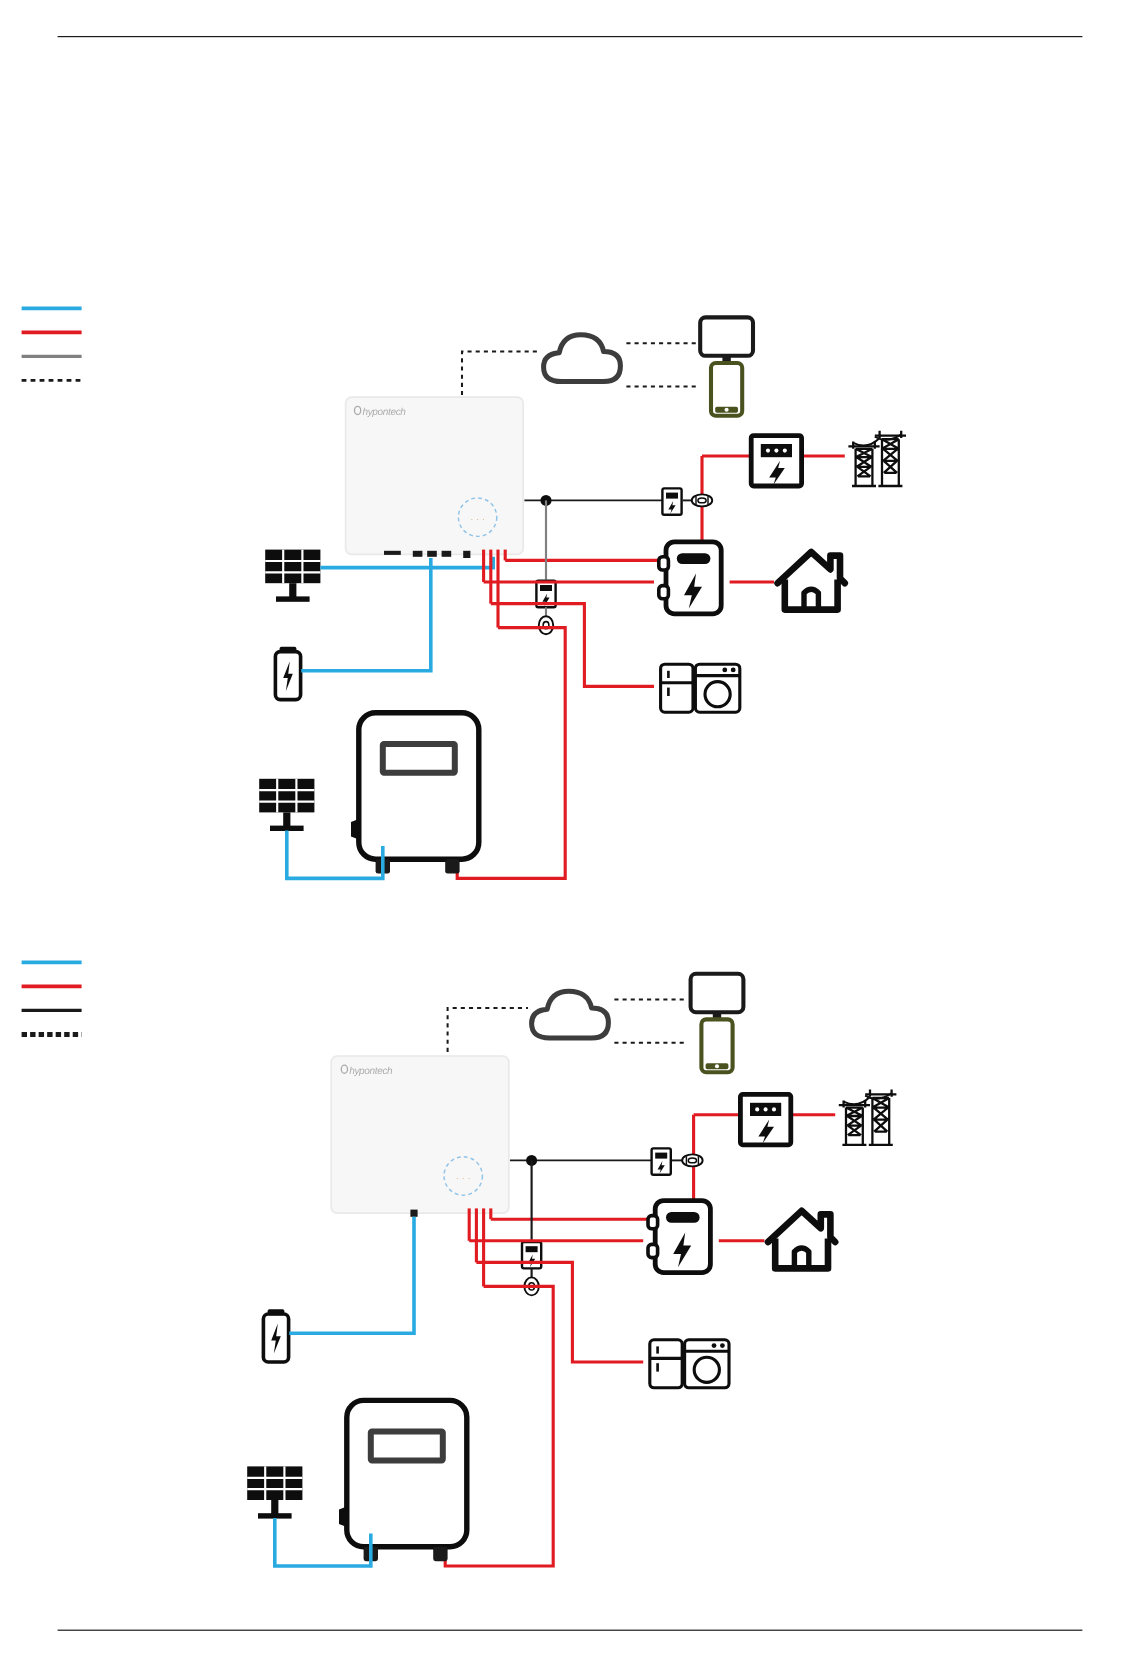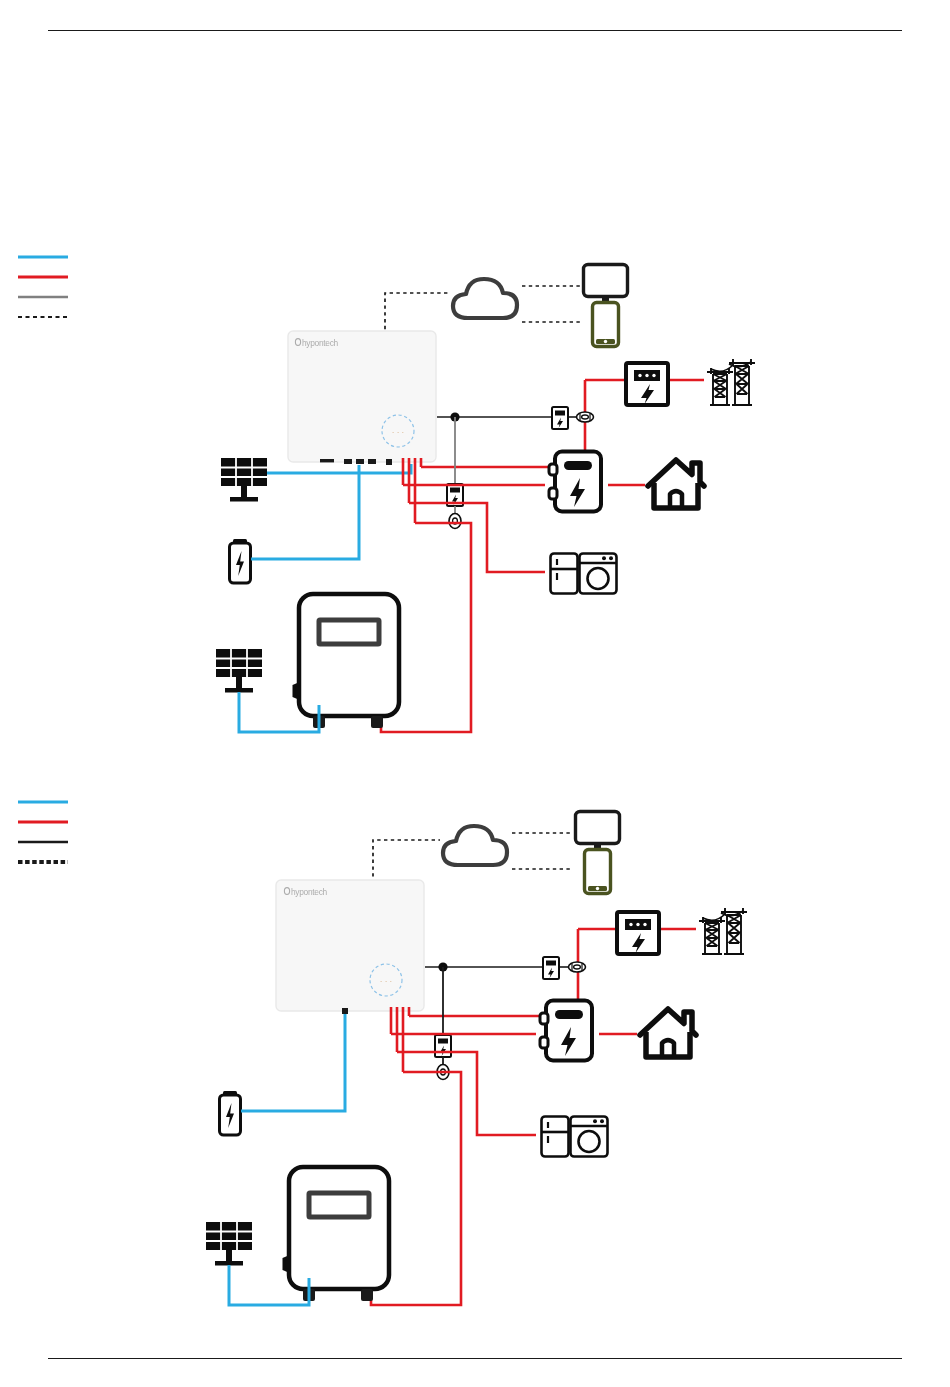--- a/index.html
+++ b/index.html
@@ -21,20 +21,21 @@
     height: 0;
     border-top: 1.6px solid #1a1a1a;
   }
   #rule-top { top: 30px; }
   #rule-bottom { top: 1358px; }
 
   .diagram {
     position: absolute;
     left: 0;
     width: 950px;
+    font-style: italic;
   }
   #diagram-one { top: 245px; height: 510px; }
   #diagram-two { top: 790px; height: 530px; }
 
   .diagram svg {
     display: block;
     width: 950px;
     height: 100%;
     overflow: visible;
   }

